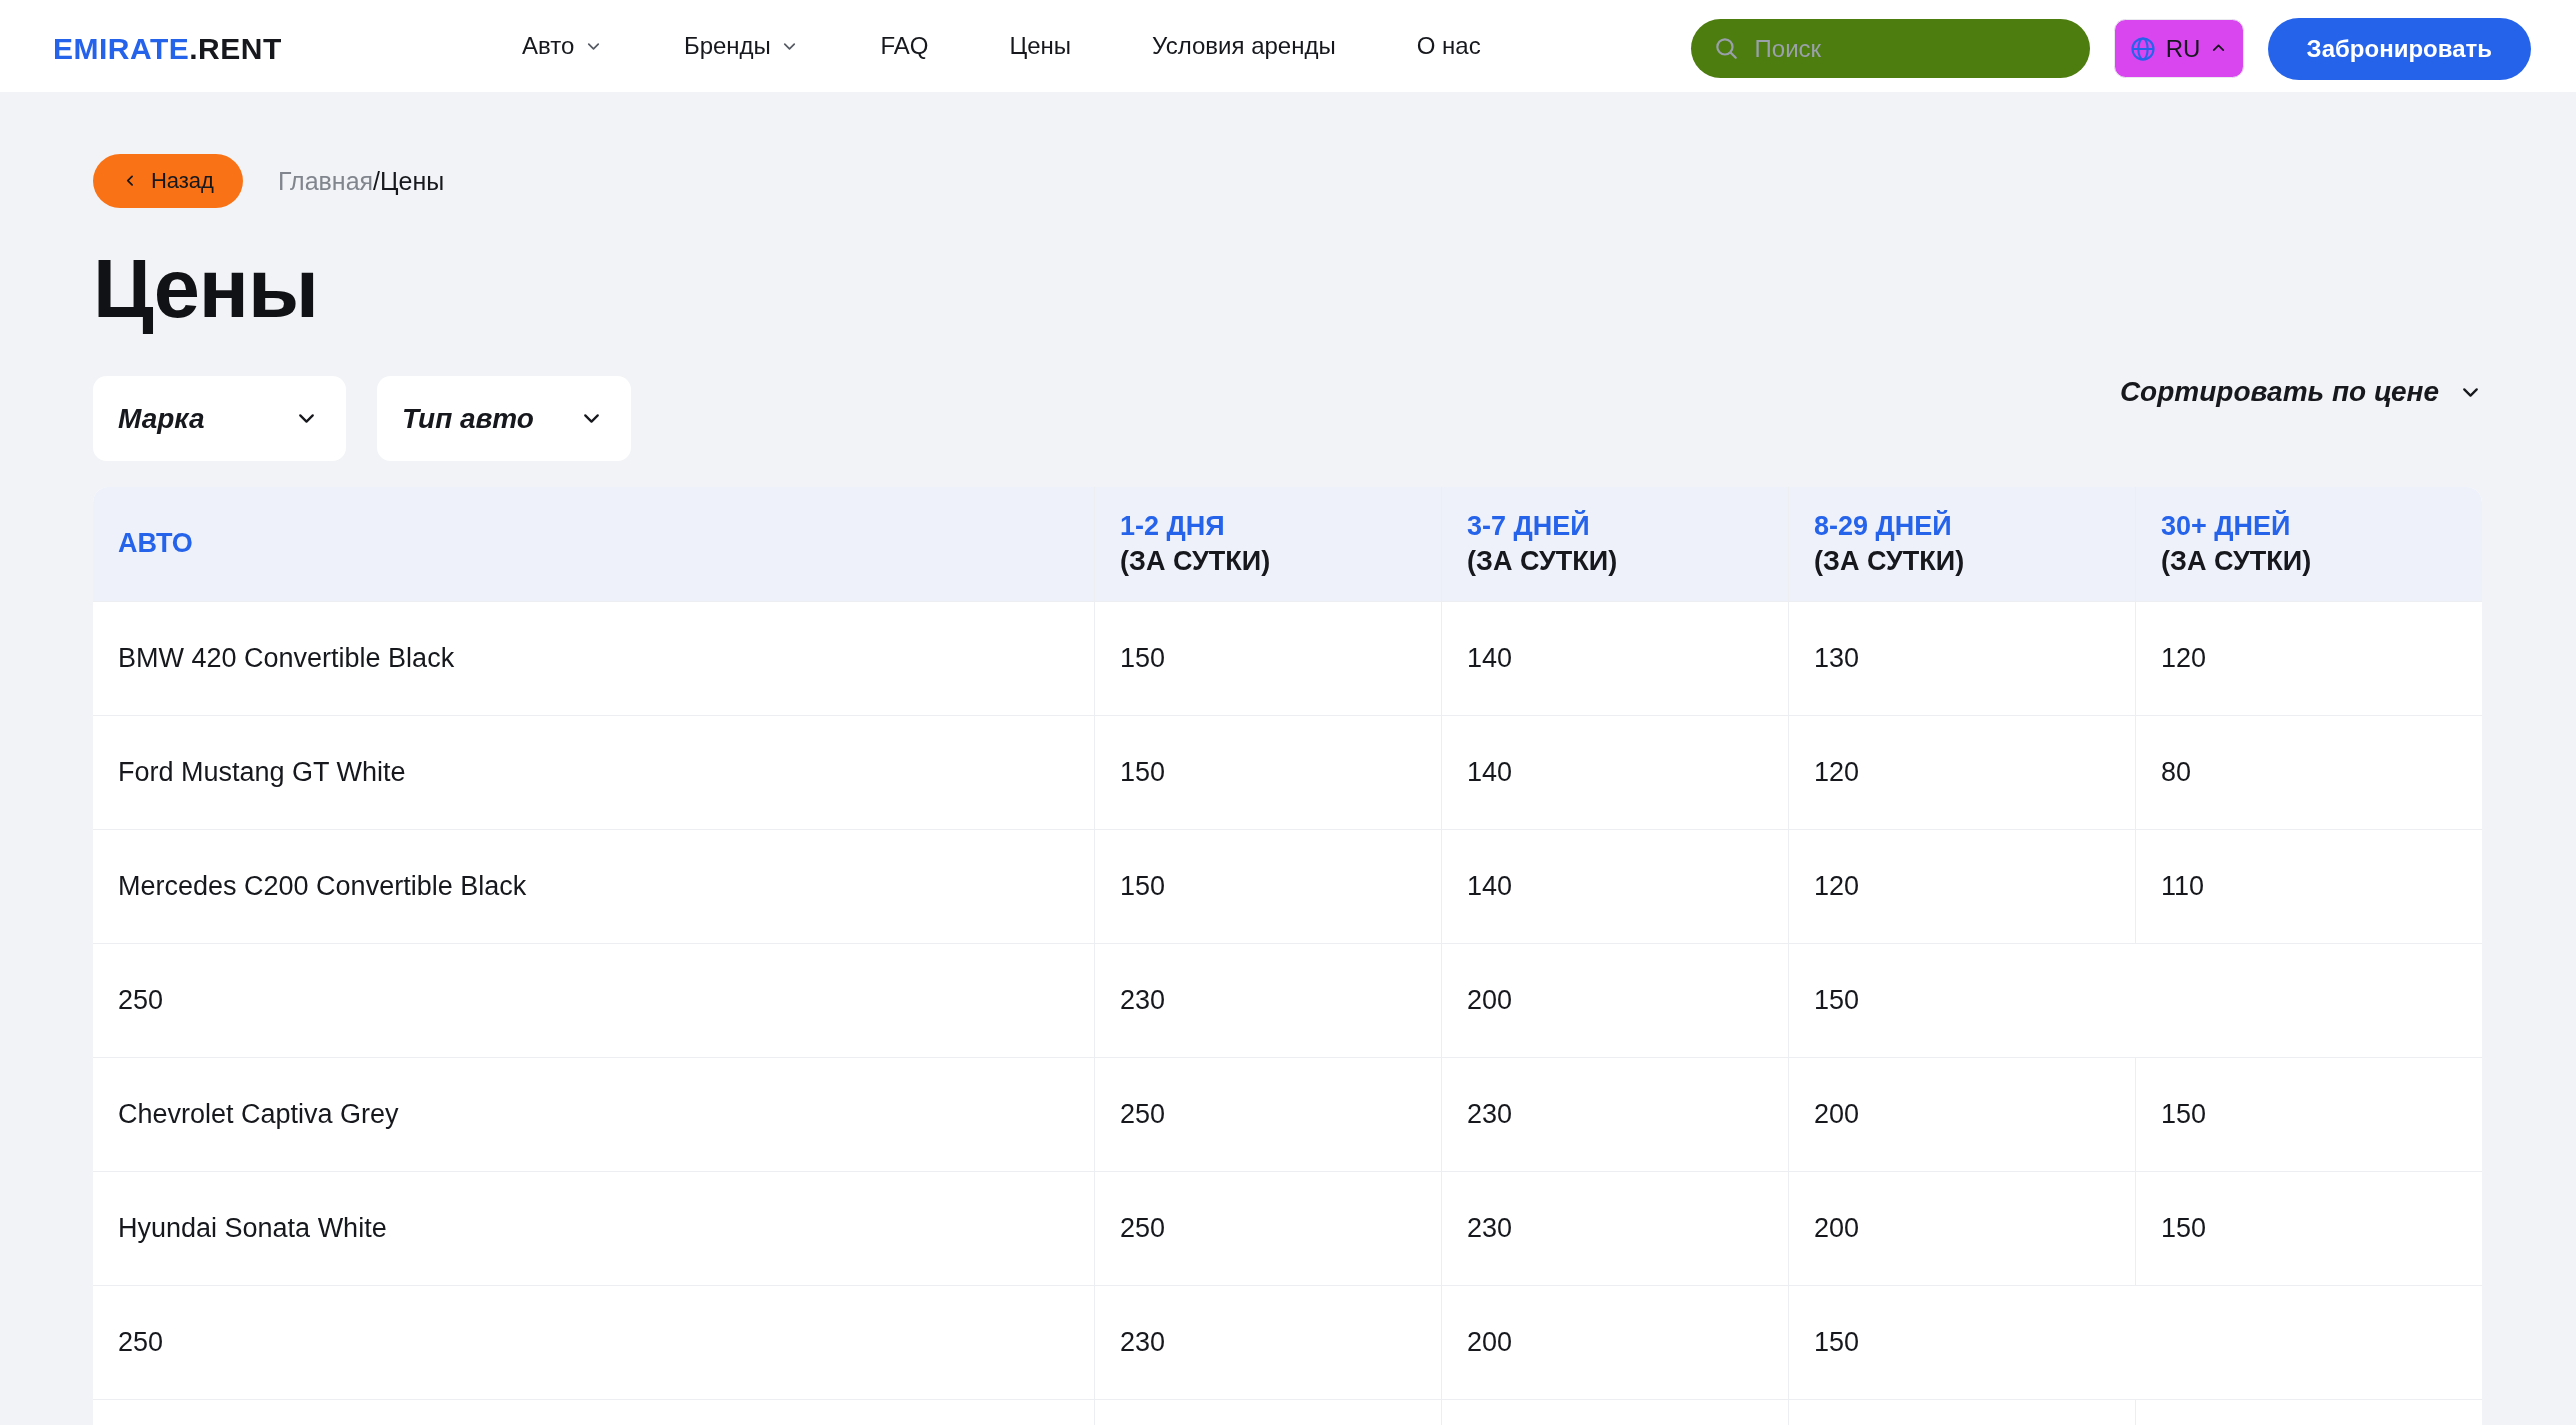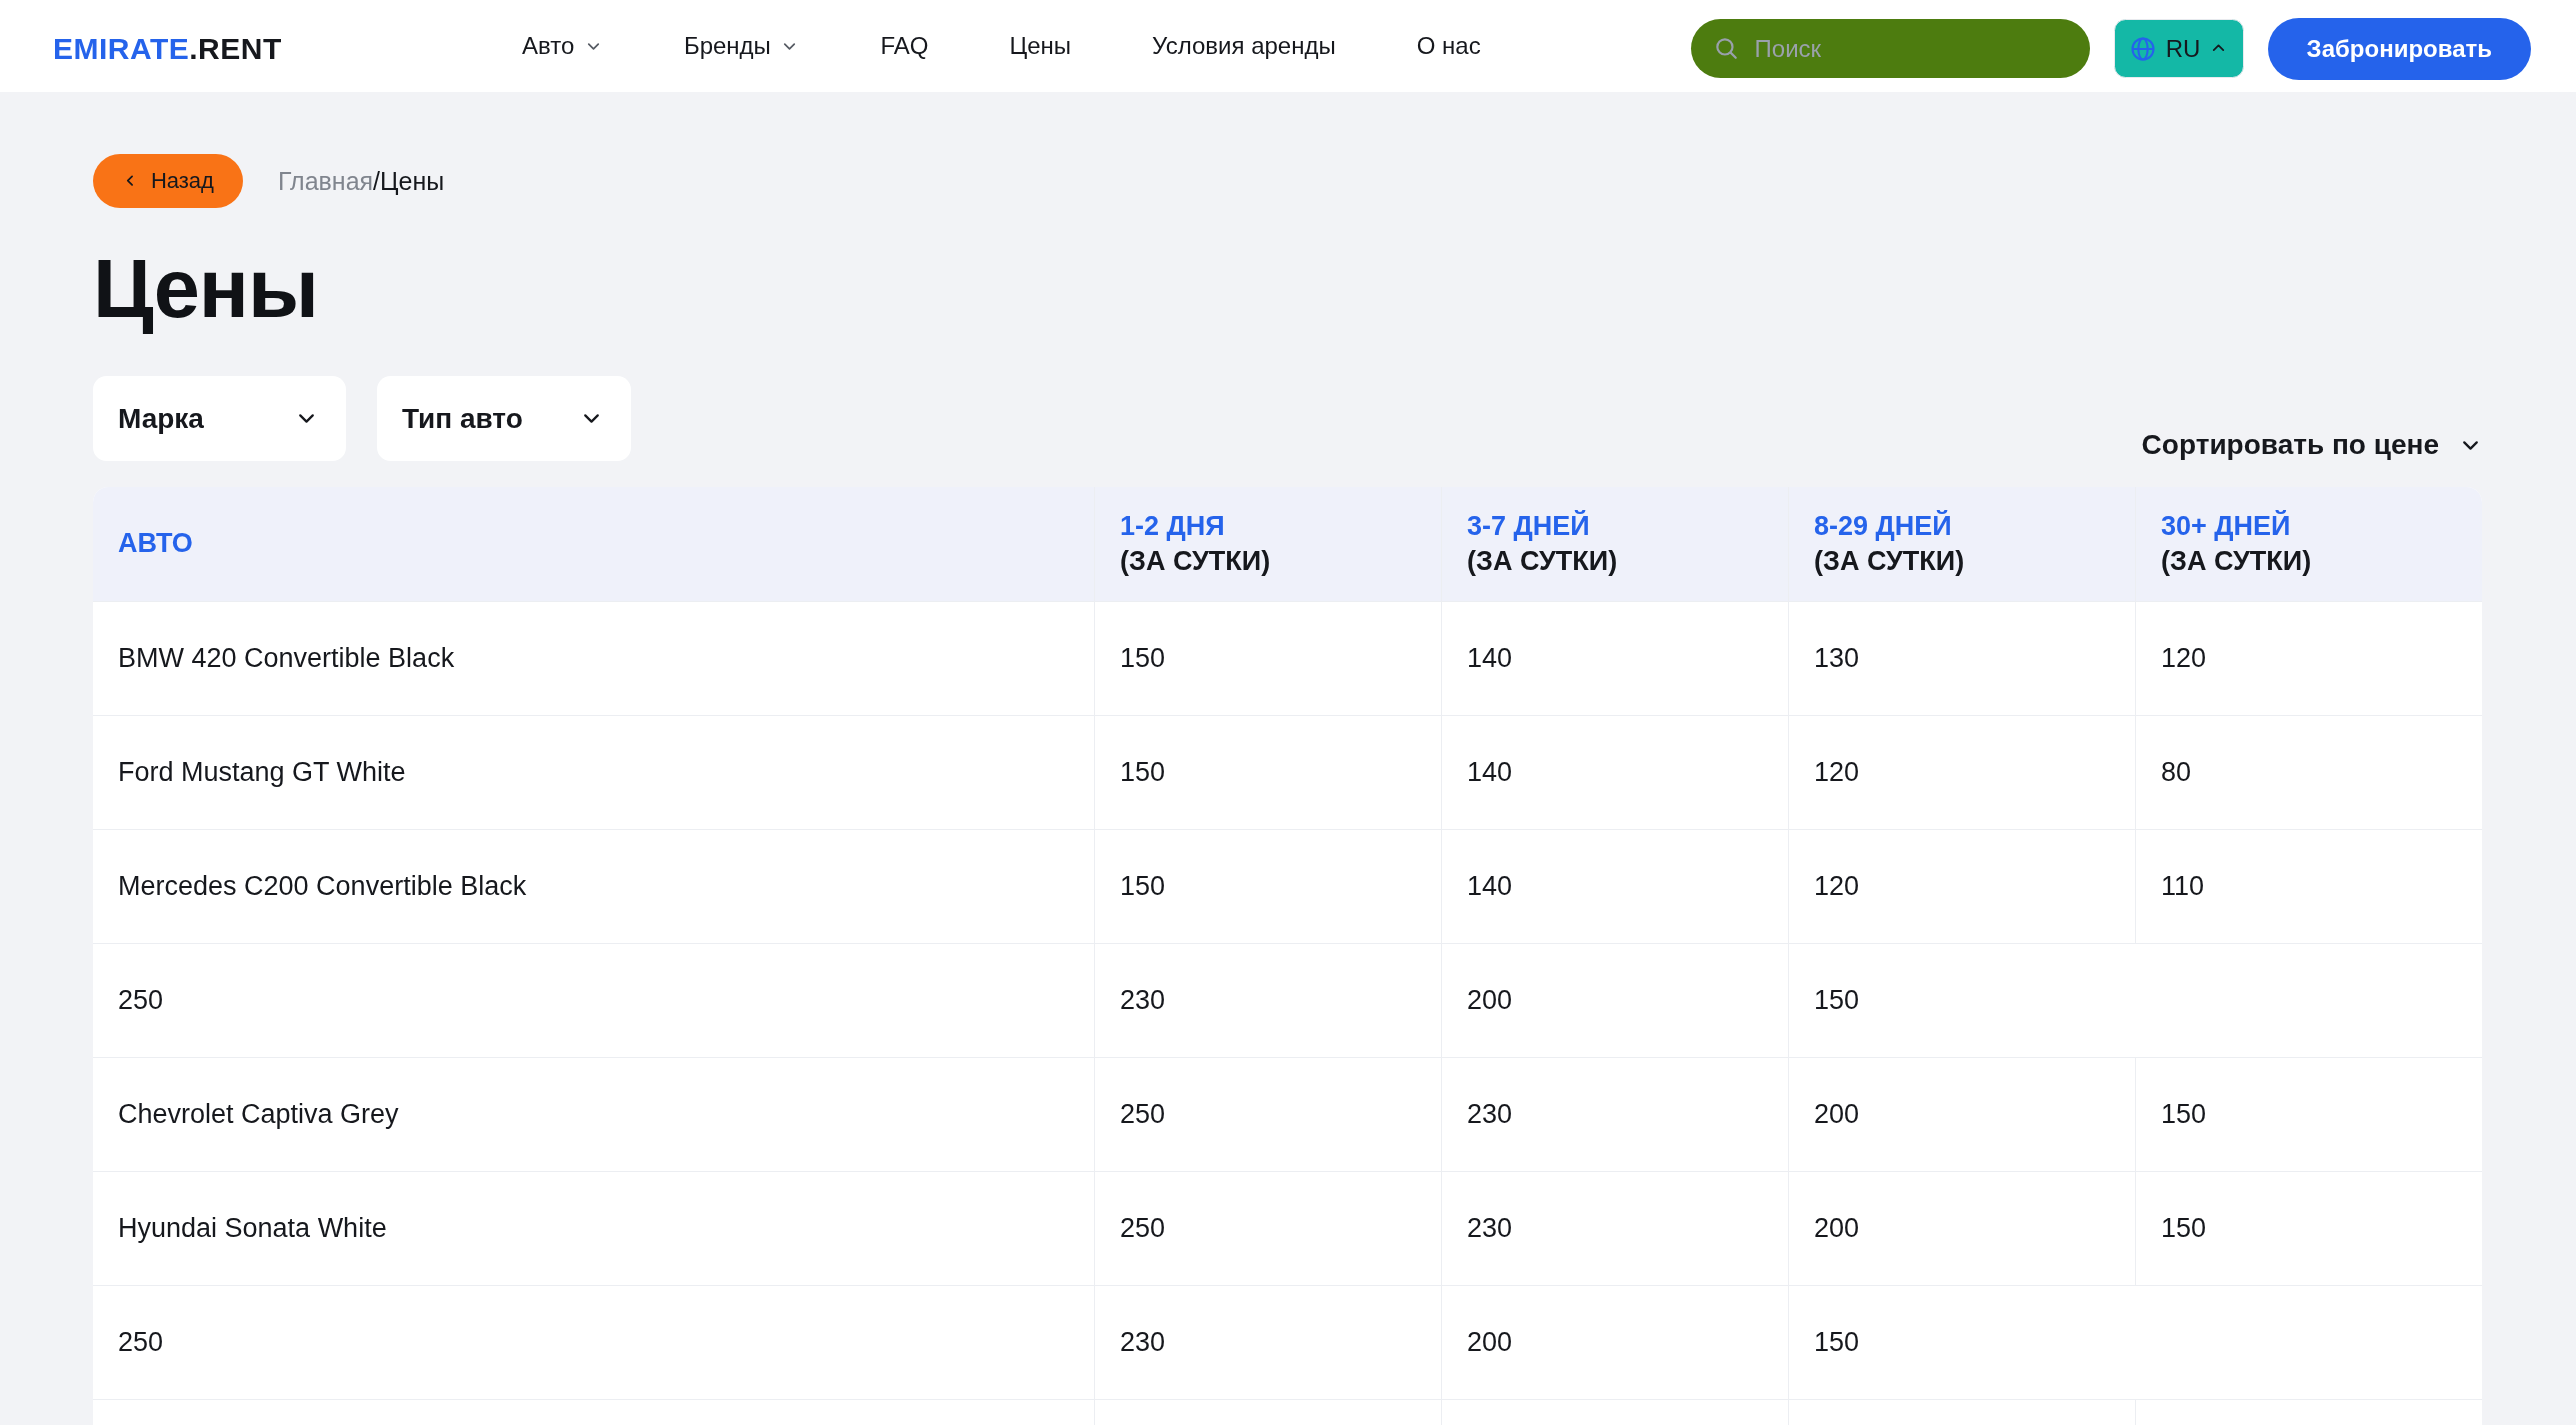--- a/index.html
+++ b/index.html
@@ -29,42 +29,42 @@
   .header-right{ margin-left:auto; display:flex; align-items:center; gap:24px; }
   .search{ position:relative; width:399px; height:59px; }
   .search input{
     width:100%; height:100%; border:none; outline:none; background:#4d7c0f;
     border-radius:30px; padding:0 23px 0 64px; font-size:24px; color:var(--ink);
     font-family:inherit;
   }
   .search input::placeholder{ color:#9aa1ab; }
   .search .search-icon{ position:absolute; left:22px; top:16.4px; pointer-events:none; }
   .lang{
-    height:59px; border:1.9px solid #e8eaee; border-radius:11.6px; background:#14b8a6;
+    height:59px; border:1.9px solid #e8eaee; border-radius:11.6px; background:#d946ef;
     display:flex; align-items:center; gap:8.7px; padding:0 14.5px; cursor:pointer;
   }
   .lang .code{ font-size:24px; font-weight:500; }
   .book-btn{
     height:62px; padding:0 39px; background:var(--accent); color:#fff; border:none;
     border-radius:31px; font-size:24px; font-weight:600; font-family:inherit; cursor:pointer;
     white-space:nowrap;
   }
   
   .main{ padding:0 93px; }
   .crumbs-row{ margin-top:62px; display:flex; align-items:center; }
   .back-btn{
     height:54px; background:#f97316; border:none; border-radius:27px; padding:0 29px;
     display:flex; align-items:center; gap:11.6px; font-size:22px; color:var(--ink);
     font-family:inherit; cursor:pointer;
   }
   .breadcrumb{ margin-left:35px; font-size:25px; }
   .breadcrumb .root{ color:var(--muted); cursor:pointer; }
   .breadcrumb .sep, .breadcrumb .current{ color:var(--ink); }
   .page-title{ margin-top:33px; font-size:83px; font-weight:800; letter-spacing:-1px; color:#101216; }
-  .filters-row{ margin-top:39px; display:flex; align-items:flex-end; }
+  .filters-row{ margin-top:39px; display:flex; align-items:flex-start;font-style:italic; }
   .filter-btn{
     height:85px; background:#fff; border-radius:13.5px; display:flex; align-items:center;
     justify-content:space-between; padding:0 27px 0 25px; font-size:28px; font-weight:700;
     cursor:pointer;
   }
   .filter-brand{ width:253px; }
   .filter-type{ width:254px; margin-left:31px; }
   .sort{ margin-left:auto; display:flex; align-items:center; gap:19px; font-size:28px; font-weight:700; cursor:pointer; }
   
   .price-table{ margin-top:26px; width:2389px; background:#fff; border-radius:15.4px 15.4px 0 0; overflow:hidden; }

